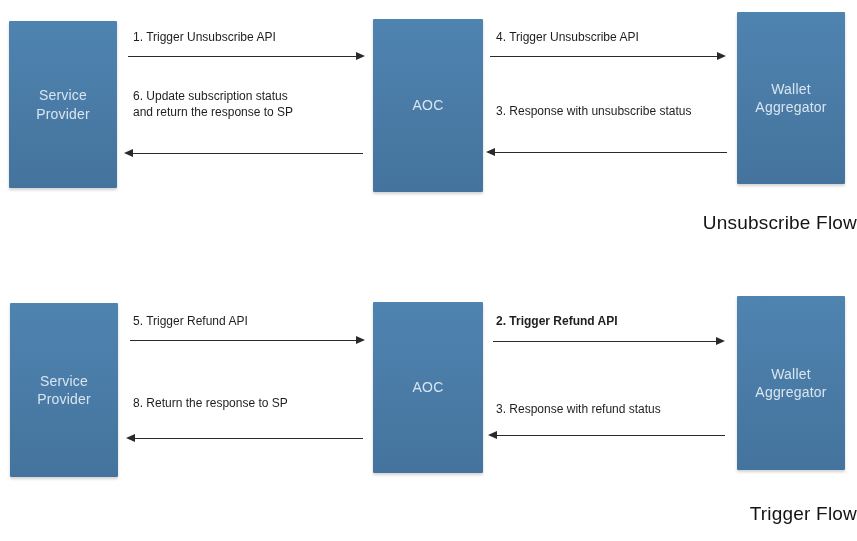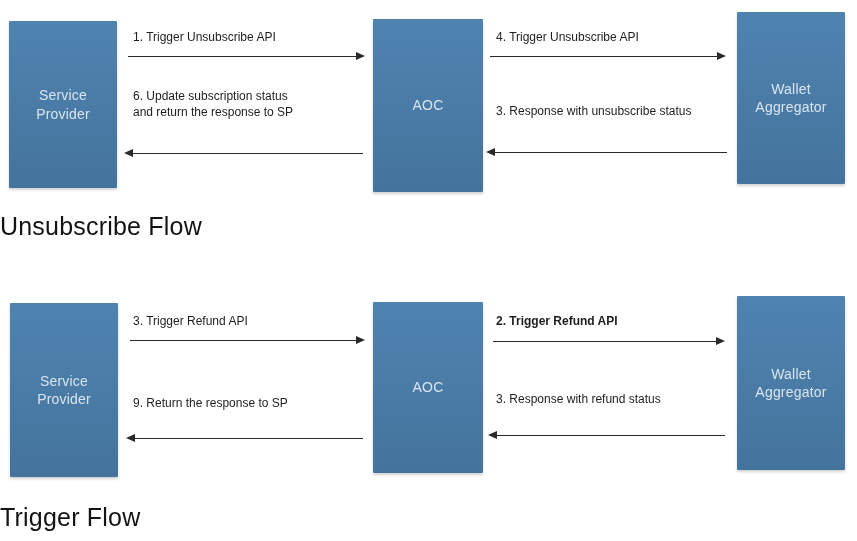--- a/index.html
+++ b/index.html
@@ -65,23 +65,23 @@
     top: -5px;
     width: 0; height: 0;
     border-right: 9px solid var(--arrow);
     border-top: 4.5px solid transparent;
     border-bottom: 4.5px solid transparent;
   }
   .flow-title {
     position: absolute;
     left: 0;
     width: 100%;
-    text-align: left;
+    text-align: right;
     color: var(--title-text);
-    font-size: 25px;
+    font-size: 19px;
     letter-spacing: 0.2px;
   }
 </style>
 </head>
 <body>
 
 <div class="canvas">
 
   
   <section class="flow">
@@ -121,28 +121,28 @@
     </div>
 
     <div class="actor" style="left:373px; top:302px; width:110px; height:171px;">
       <span>AOC</span>
     </div>
 
     <div class="actor" style="left:737px; top:296px; width:108px; height:174px;">
       <span>Wallet Aggregator</span>
     </div>
 
-    <div class="msg" style="left:133px; top:314px; width:230px;">3. Trigger Refund API</div>
+    <div class="msg" style="left:133px; top:314px; width:230px;">5. Trigger Refund API</div>
     <div class="arrow right" style="left:130px; top:340px; width:233px;"></div>
 
     <div class="msg" style="left:496px; top:314px; width:230px;font-weight:bold;">2. Trigger Refund API</div>
     <div class="arrow right" style="left:493px; top:341px; width:230px;"></div>
 
-    <div class="msg" style="left:496px; top:392px; width:250px;">3. Response with refund status</div>
+    <div class="msg" style="left:496px; top:402px; width:250px;">3. Response with refund status</div>
     <div class="arrow left" style="left:490px; top:435px; width:235px;"></div>
 
-    <div class="msg" style="left:133px; top:396px; width:172px;">9. Return the response to SP</div>
+    <div class="msg" style="left:133px; top:396px; width:172px;">8. Return the response to SP</div>
     <div class="arrow left" style="left:128px; top:438px; width:235px;"></div>
 
     <div class="flow-title" style="top:503px;">Trigger Flow</div>
   </section>
 
 </div>
 
 </body></html>

